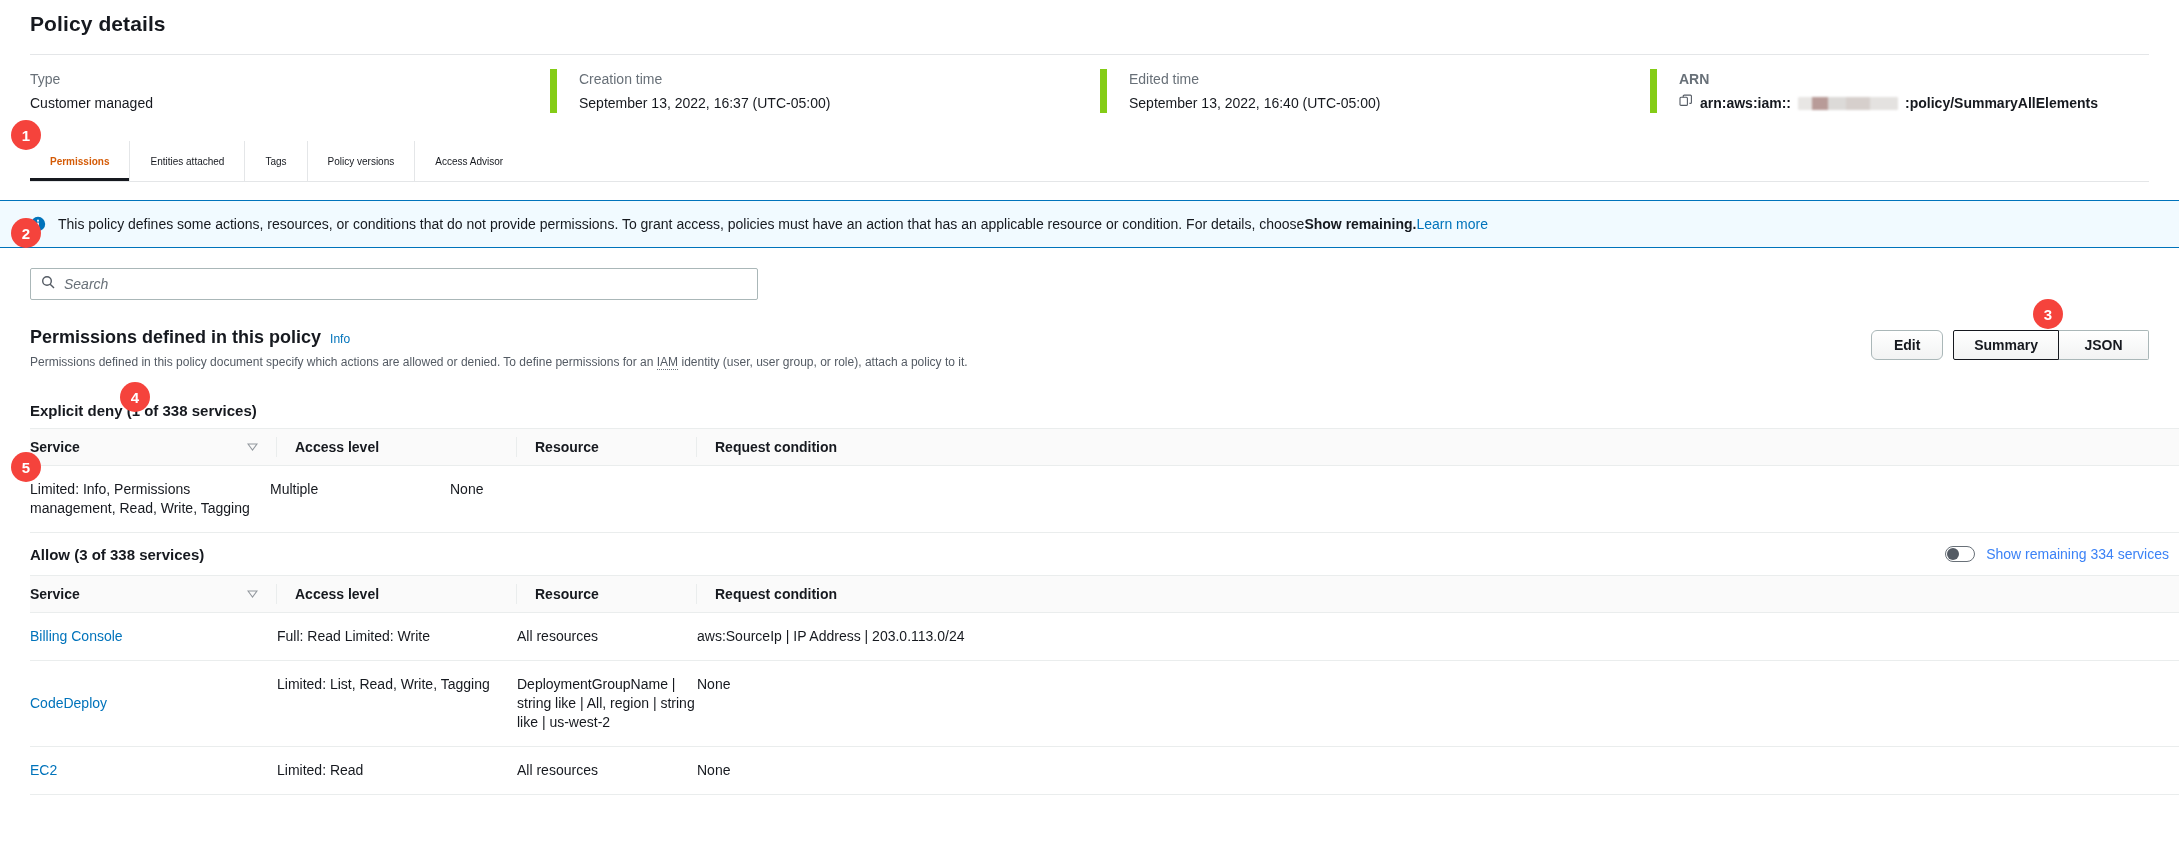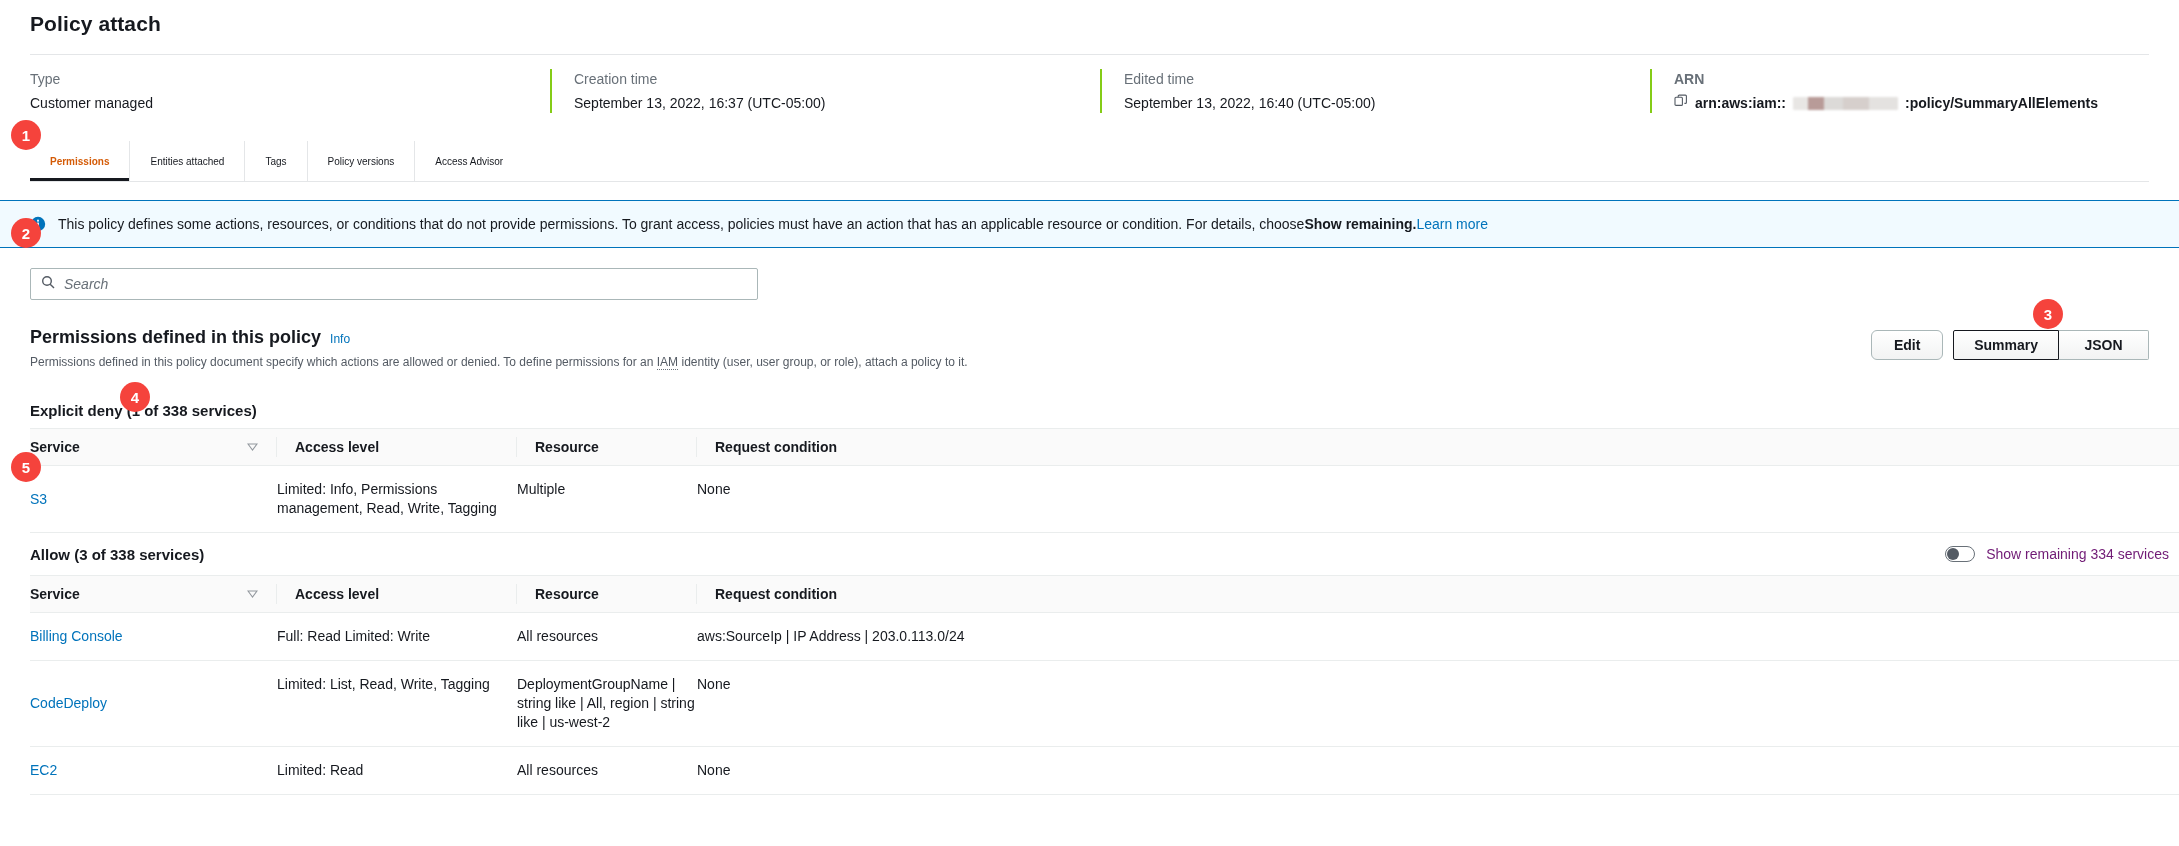--- a/index.html
+++ b/index.html
@@ -18,21 +18,21 @@
   
   #page-title {
     font-size: 21px; font-weight: bold; letter-spacing: .1px;
     padding: 12px 0 0 30px; color: #16191f;
   }
   #details-rule { height: 1px; background: #e4e6e8; margin: 18px 0 0 30px; width: 2119px; }
 
   
   #meta-strip { display: flex; padding: 14px 0 0 0; margin-left: 30px; }
   .meta-cell { padding: 0 22px 0 0; position: relative; }
-  .meta-cell + .meta-cell { border-left: 2px solid #84cc16; padding-left: 22px; }
+  .meta-cell + .meta-cell { border-left: 7px solid #84cc16; padding-left: 22px; }
   .meta-label { font-size: 14px; color: #687078; line-height: 20px; margin-bottom: 4px; }
   .meta-value { font-size: 14px; color: #16191f; line-height: 20px; display: flex; align-items: center; gap: 7px; }
   #meta-type      { width: 520px; }
   #meta-creation  { width: 550px; }
   #meta-edited    { width: 550px; }
   #meta-arn       { width: 470px; font-weight: bold; }
   .redact {
     display: inline-block; height: 13px; width: 110px; vertical-align: -2px;
     background: linear-gradient(90deg,#e8e6e4 0 14%, #b89b98 14% 30%, #dcdad8 30% 48%, #d6cfcc 48% 72%, #e4e2e0 72% 100%);
     filter: blur(1.1px); border-radius: 1px;
@@ -98,38 +98,38 @@
   .row { display: flex; border-bottom: 1px solid #eaeded; font-size: 14px; color: #16191f; }
   .row .cell { padding: 14px 0; line-height: 19px; }
   .c-service  { width: 247px; padding-left: 0; display: flex; align-items: center; justify-content: space-between; padding-right: 18px; }
   .c-access   { width: 240px; padding-left: 18px; }
   .c-resource { width: 180px; padding-left: 18px; }
   .c-request  { width: 430px; padding-left: 18px; }
   .row .c-service { justify-content: flex-start; }
   .sort-icon { opacity: .7; }
 
   
-  .toggle-wrap { display: flex; align-items: flex-start; gap: 11px; font-size: 14px; font-weight: normal; color: #701a75; cursor: pointer; }
+  .toggle-wrap { display: flex; align-items: flex-start; gap: 11px; font-size: 14px; font-weight: normal; color: #3b82f6; cursor: pointer; }
   .toggle {
     width: 30px; height: 16px; border-radius: 8px; background: #ffffff; border: 1px solid #687078;
     position: relative; flex: 0 0 auto;
   }
   .toggle .knob { position: absolute; top: 1px; left: 1px; width: 12px; height: 12px; border-radius: 50%; background: #545b64; }
 
   
   .badge {
     position: absolute; width: 30px; height: 30px; border-radius: 50%;
     background: #f5433c; color: #fff; font-size: 15px; font-weight: bold;
     display: flex; align-items: center; justify-content: center; z-index: 50;
   }
 </style>
 </head>
 <body>
 
-<div id="page-title">Policy attach</div>
+<div id="page-title">Policy details</div>
 <div id="details-rule"></div>
 
 <div id="meta-strip">
 
   <div class="meta-cell" id="meta-type">
     <div class="meta-label">Type</div>
     <div class="meta-value">Customer managed</div>
   </div>
 
   <div class="meta-cell" id="meta-creation">
@@ -216,23 +216,20 @@
           <svg width="11" height="11" viewBox="0 0 11 11" fill="none" stroke="#687078" stroke-width="1.1">
               <path d="M1 3h9L5.5 9z"></path>
             </svg>
         </span>
       </div>
       <div class="cell c-access">Access level</div>
       <div class="cell c-resource">Resource</div>
       <div class="cell c-request">Request condition</div>
     </div>
     <div class="row">
-      <div class="cell c-service">
-        <a class="link">S3</a>
-      </div>
       <div class="cell c-access">Limited: Info, Permissions management, Read, Write, Tagging</div>
       <div class="cell c-resource">Multiple</div>
       <div class="cell c-request">None</div>
     </div>
   </div>
 
   <div class="tbl-block" style="margin-top:0;">
     <div class="tbl-caption" style="height:42px;">
       <span>Allow (3 of 338 services)</span>
       <div class="toggle-wrap">

